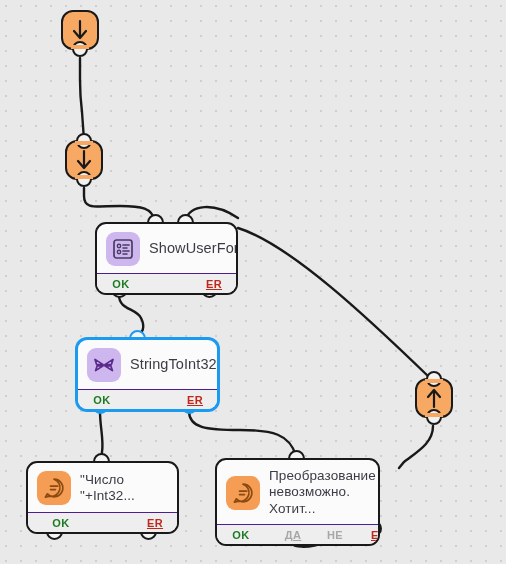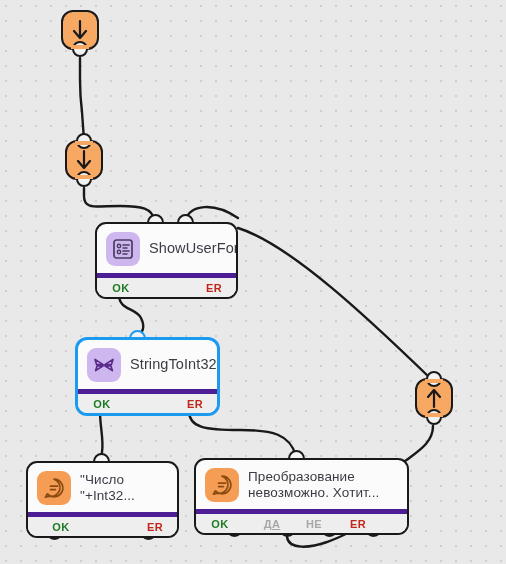--- a/index.html
+++ b/index.html
@@ -95,36 +95,36 @@
   .node-title {
     font-size: 14.5px;
     color: #3c3c46;
     line-height: 1.22;
     white-space: pre-line;
     letter-spacing: 0.1px;
   }
   .node-title.small { font-size: 13.5px; }
 
   .ports {
-    border-top: 5px solid #4c1d95;
+    border-top: 1px solid #4c1d95;
     background: #eeeeee;
     height: 19px;
     display: flex;
     align-items: center;
     position: relative;
   }
   .port-label {
     position: absolute;
     font-size: 11px;
     font-weight: bold;
     letter-spacing: 0.4px;
     transform: translateX(-50%);
   }
   .port-ok { color: #1d7a22; }
-  .port-er { color: #c0271a; }
+  .port-er { color: #c0271a; text-decoration: underline; }
   .port-neutral { color: #a7a7a7; }
 
   
   .cbump {
     position: absolute;
     width: 17px;
     height: 17px;
     box-sizing: border-box;
     border: 2px solid #191919;
     border-radius: 50%;
@@ -250,21 +250,21 @@
     <div class="ports">
       <span class="port-label port-ok" style="left:33px;">OK</span>
       <span class="port-label port-er" style="left:127px;">ER</span>
     </div>
   </div>
   <span class="cbump" style="left:46px; top:523px;"></span>
   <span class="cbump" style="left:140px; top:523px;"></span>
 
   <span class="cbump" style="left:288px; top:450px;"></span>
 
-  <div class="block" style="left:194px; top:458px; width:215px;">
+  <div class="block" style="left:215px; top:458px; width:165px;">
     <div class="block-body">
       <span class="node-icon orange">
         <svg width="24" height="24" viewBox="0 0 24 24">
           <path d="M12,3.2 A8.8,8.8 0 1 1 5.4,17.8 L3.4,21.2 L7.6,20.2 A8.8,8.8 0 0 0 12,3.2 Z" fill="none" stroke="#8a4a10" stroke-width="1.7" stroke-linejoin="round"></path>
           <line x1="8.6" y1="10.2" x2="15.6" y2="10.2" stroke="#8a4a10" stroke-width="1.8" stroke-linecap="round"></line>
           <line x1="8.6" y1="13.6" x2="13.4" y2="13.6" stroke="#8a4a10" stroke-width="1.8" stroke-linecap="round"></line>
         </svg>
       </span>
       <span class="node-title small">Преобразование
 невозможно. Хотит...</span>

